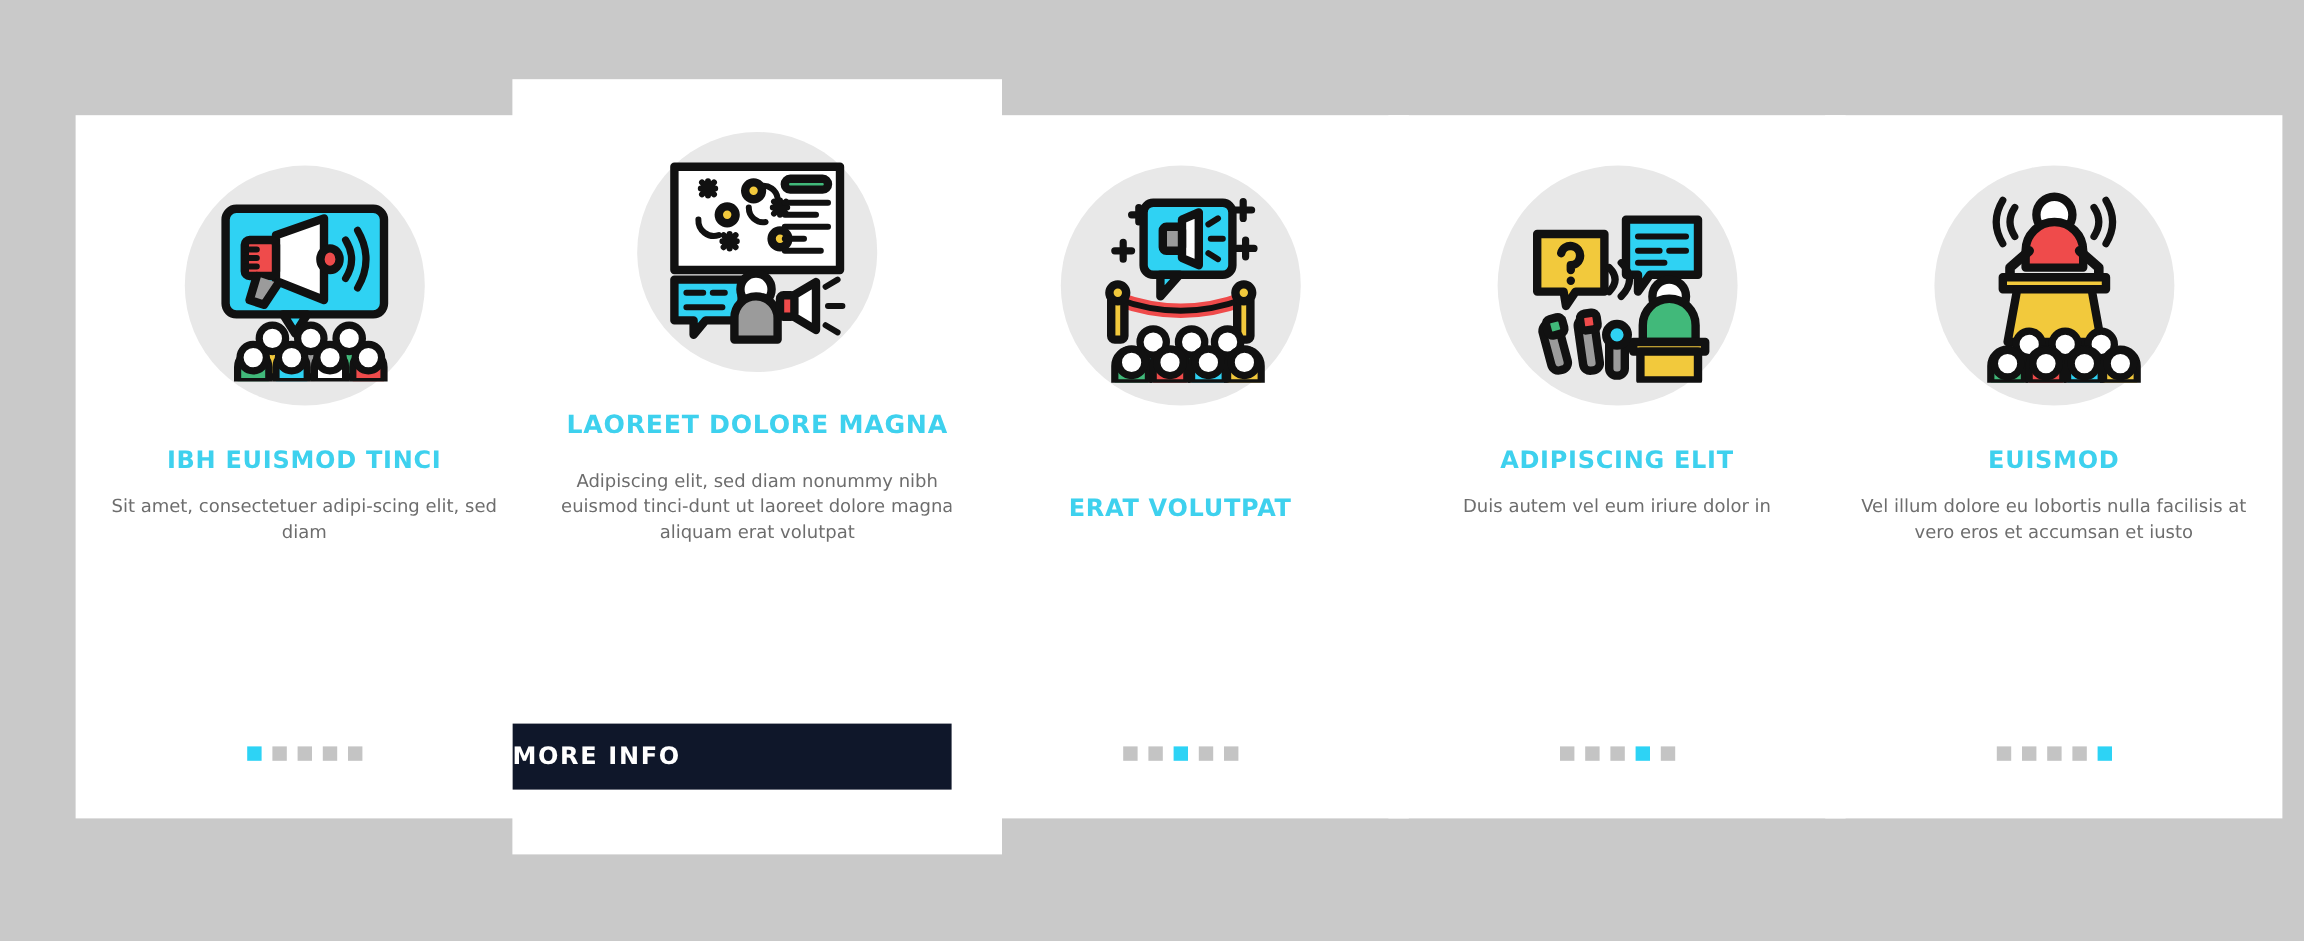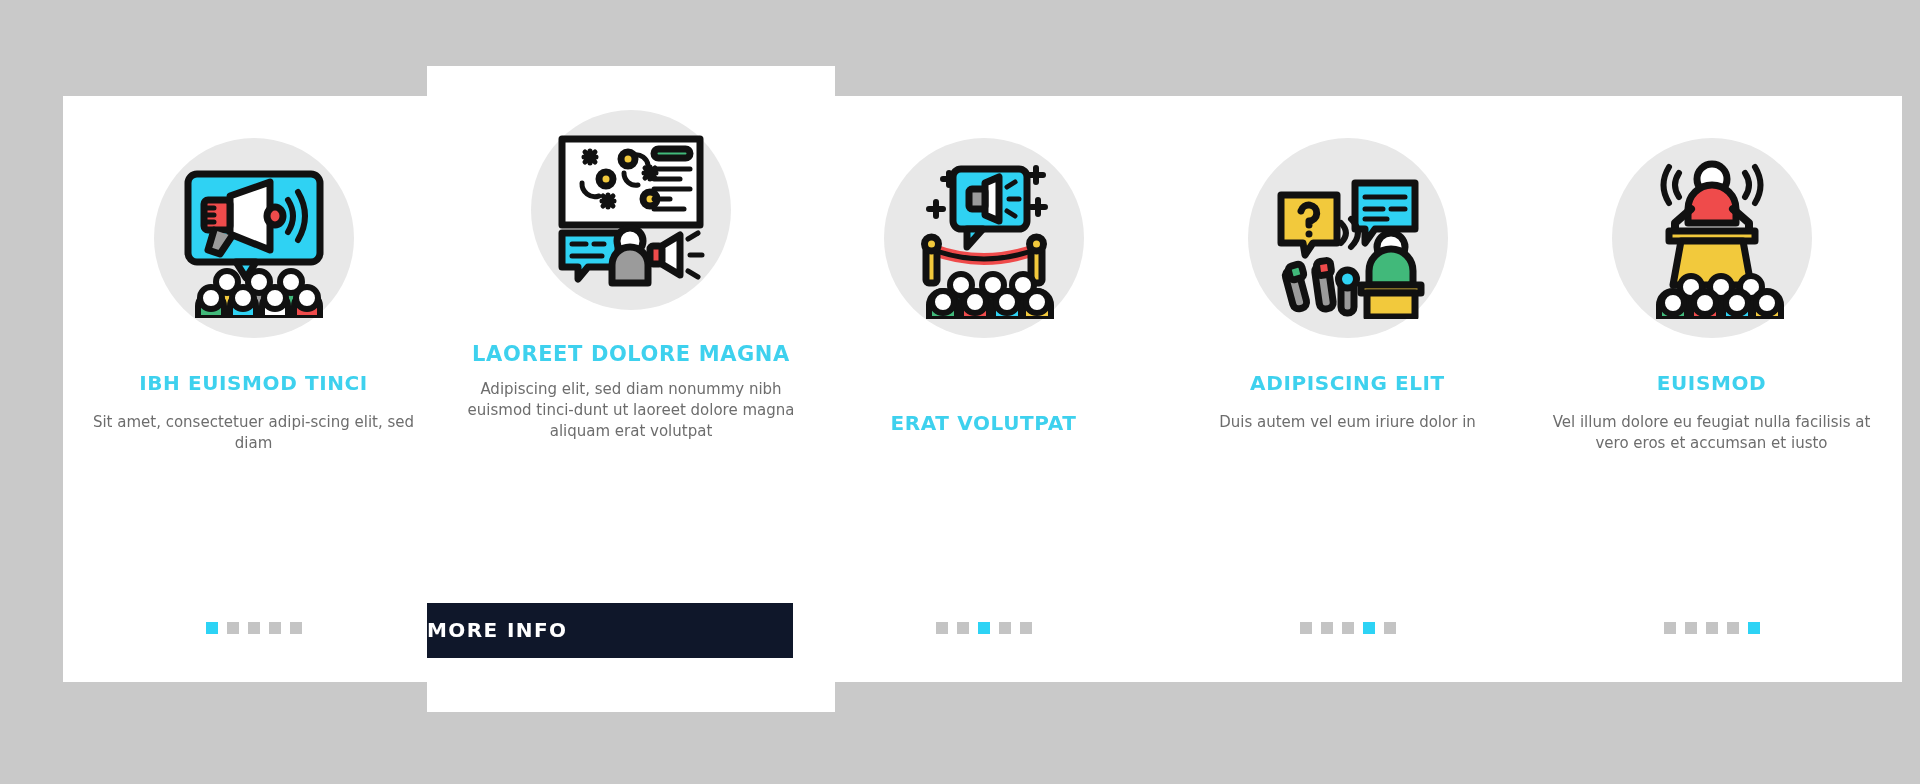--- a/index.html
+++ b/index.html
@@ -56,21 +56,21 @@
   .card-feat .title { margin-top: 32px; font-size: 21px; }
 
   .body-text {
     color: #6d6d6d;
     font-size: 15px;
     line-height: 1.42;
     text-align: center;
     padding: 0 26px;
   }
   .card-std .body-text { margin-top: 16px; }
-  .card-feat .body-text { margin-top: 12px; }
+  .card-feat .body-text { margin-top: 24px; }
 
   .spacer { flex: 1 1 auto; }
 
   .dots {
     display: flex;
     gap: 9px;
     margin-bottom: 48px;
     flex: none;
   }
   .dot { width: 12px; height: 12px; background: #c4c4c4; }
@@ -360,21 +360,21 @@
           <path d="M60 162 v-14 a14 14 0 0 1 28 0 v14 z" fill="#ef4b4b"></path>
           <circle cx="74" cy="146" r="11" fill="#ffffff"></circle>
           <path d="M92 162 v-14 a14 14 0 0 1 28 0 v14 z" fill="#2fd2f3"></path>
           <circle cx="106" cy="146" r="11" fill="#ffffff"></circle>
           <path d="M122 162 v-14 a14 14 0 0 1 28 0 v14 z" fill="#f2c93c"></path>
           <circle cx="136" cy="146" r="11" fill="#ffffff"></circle>
         </g>
       </svg>
     </div>
     <div class="title">EUISMOD</div>
-    <div class="body-text">Vel illum dolore eu feugiat nulla facilisis at vero eros et accumsan et iusto</div>
+    <div class="body-text">Vel illum dolore eu lobortis nulla facilisis at vero eros et accumsan et iusto</div>
     <div class="spacer"></div>
     <div class="dots">
       <span class="dot"></span>
       <span class="dot"></span>
       <span class="dot"></span>
       <span class="dot"></span>
       <span class="dot active"></span>
     </div>
   </div>
 

